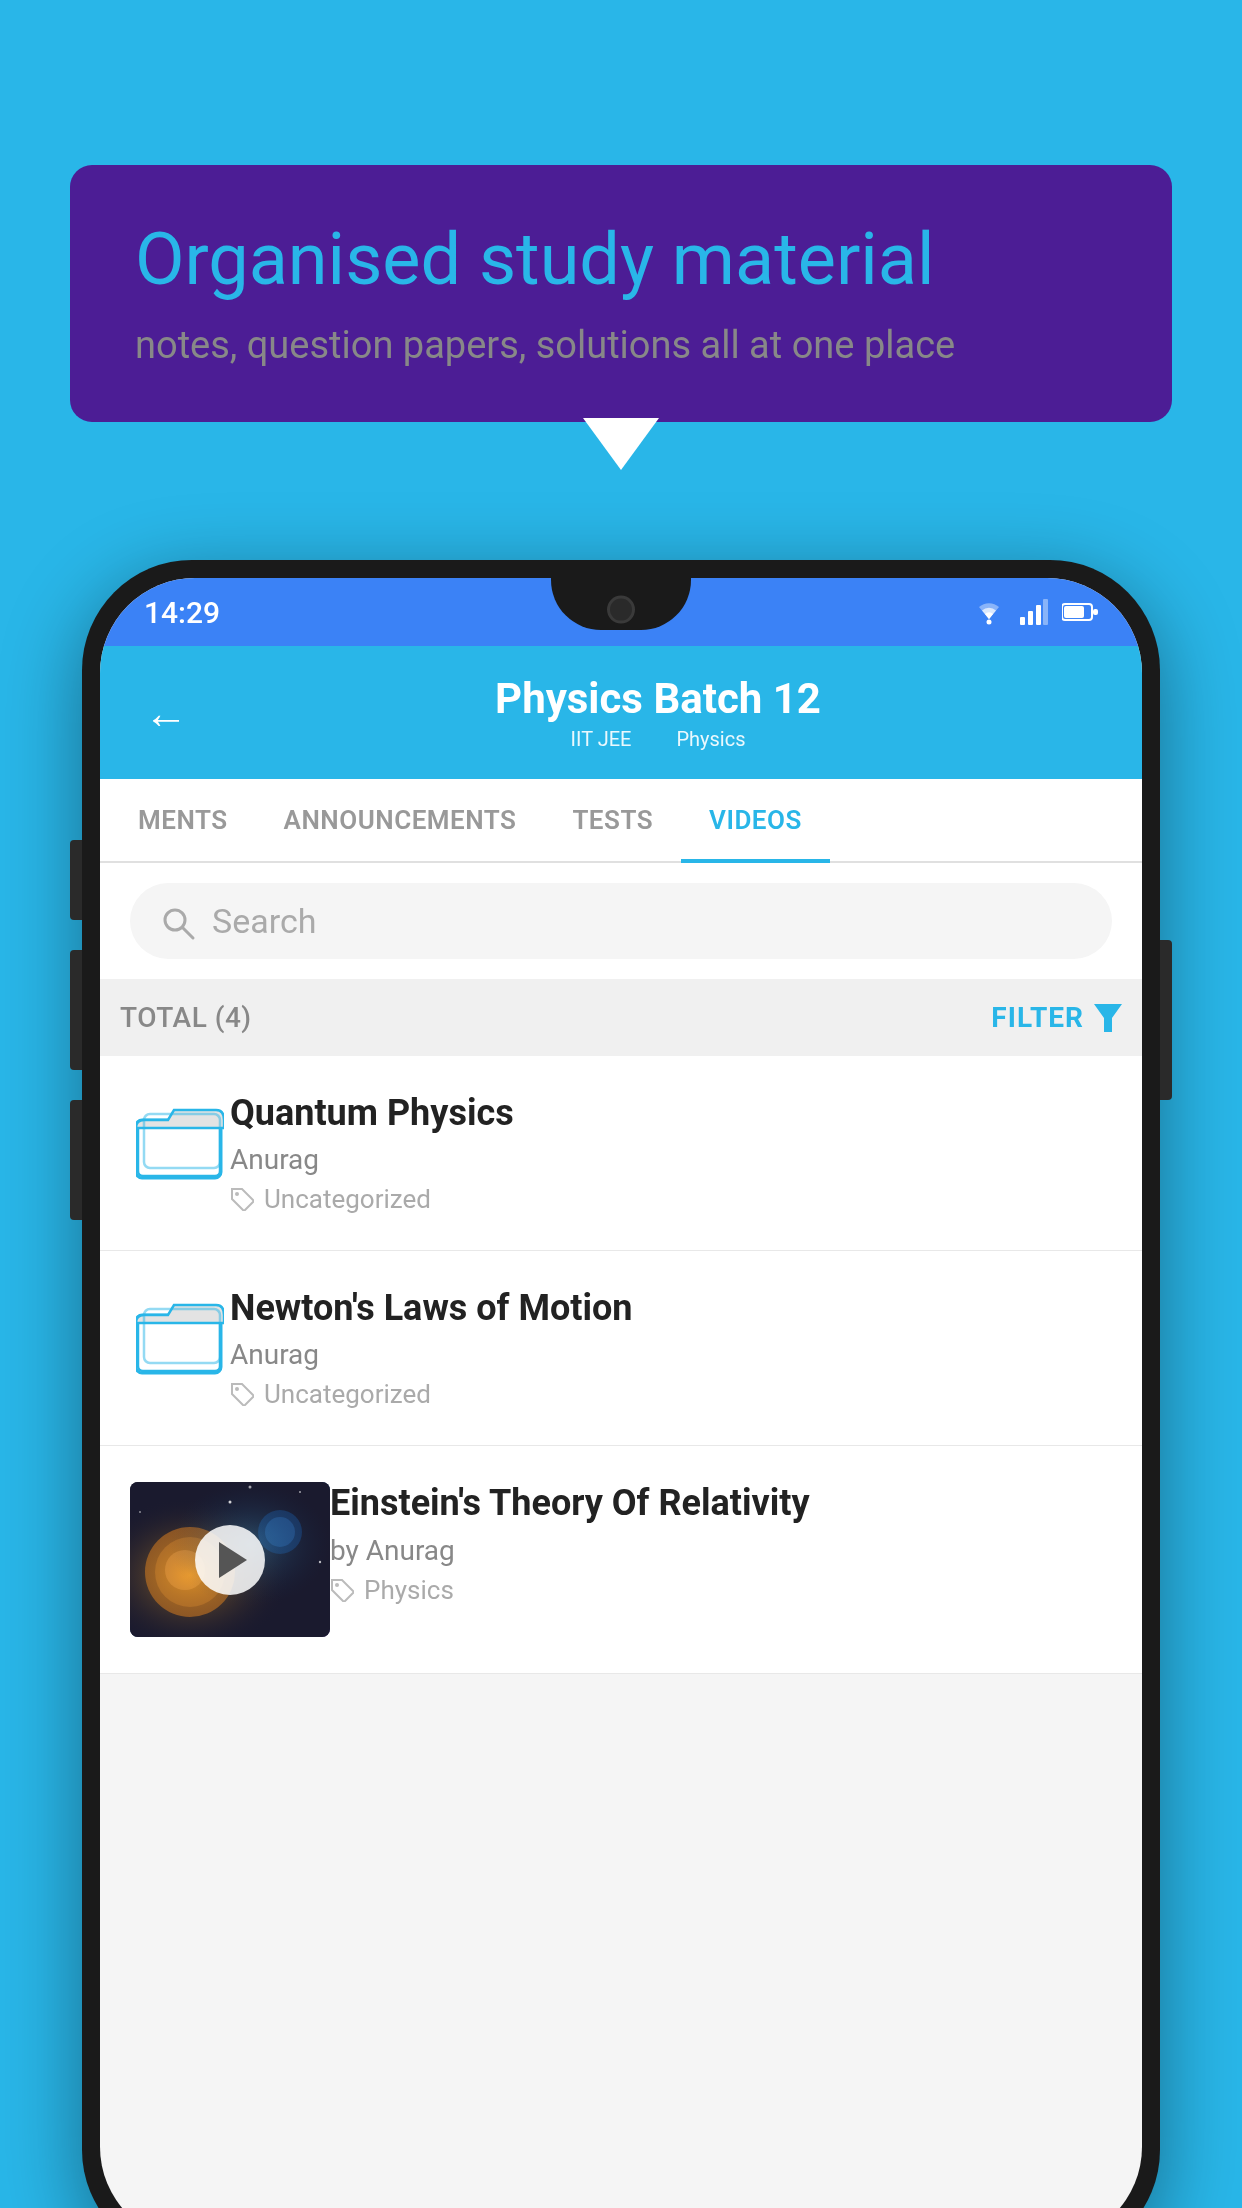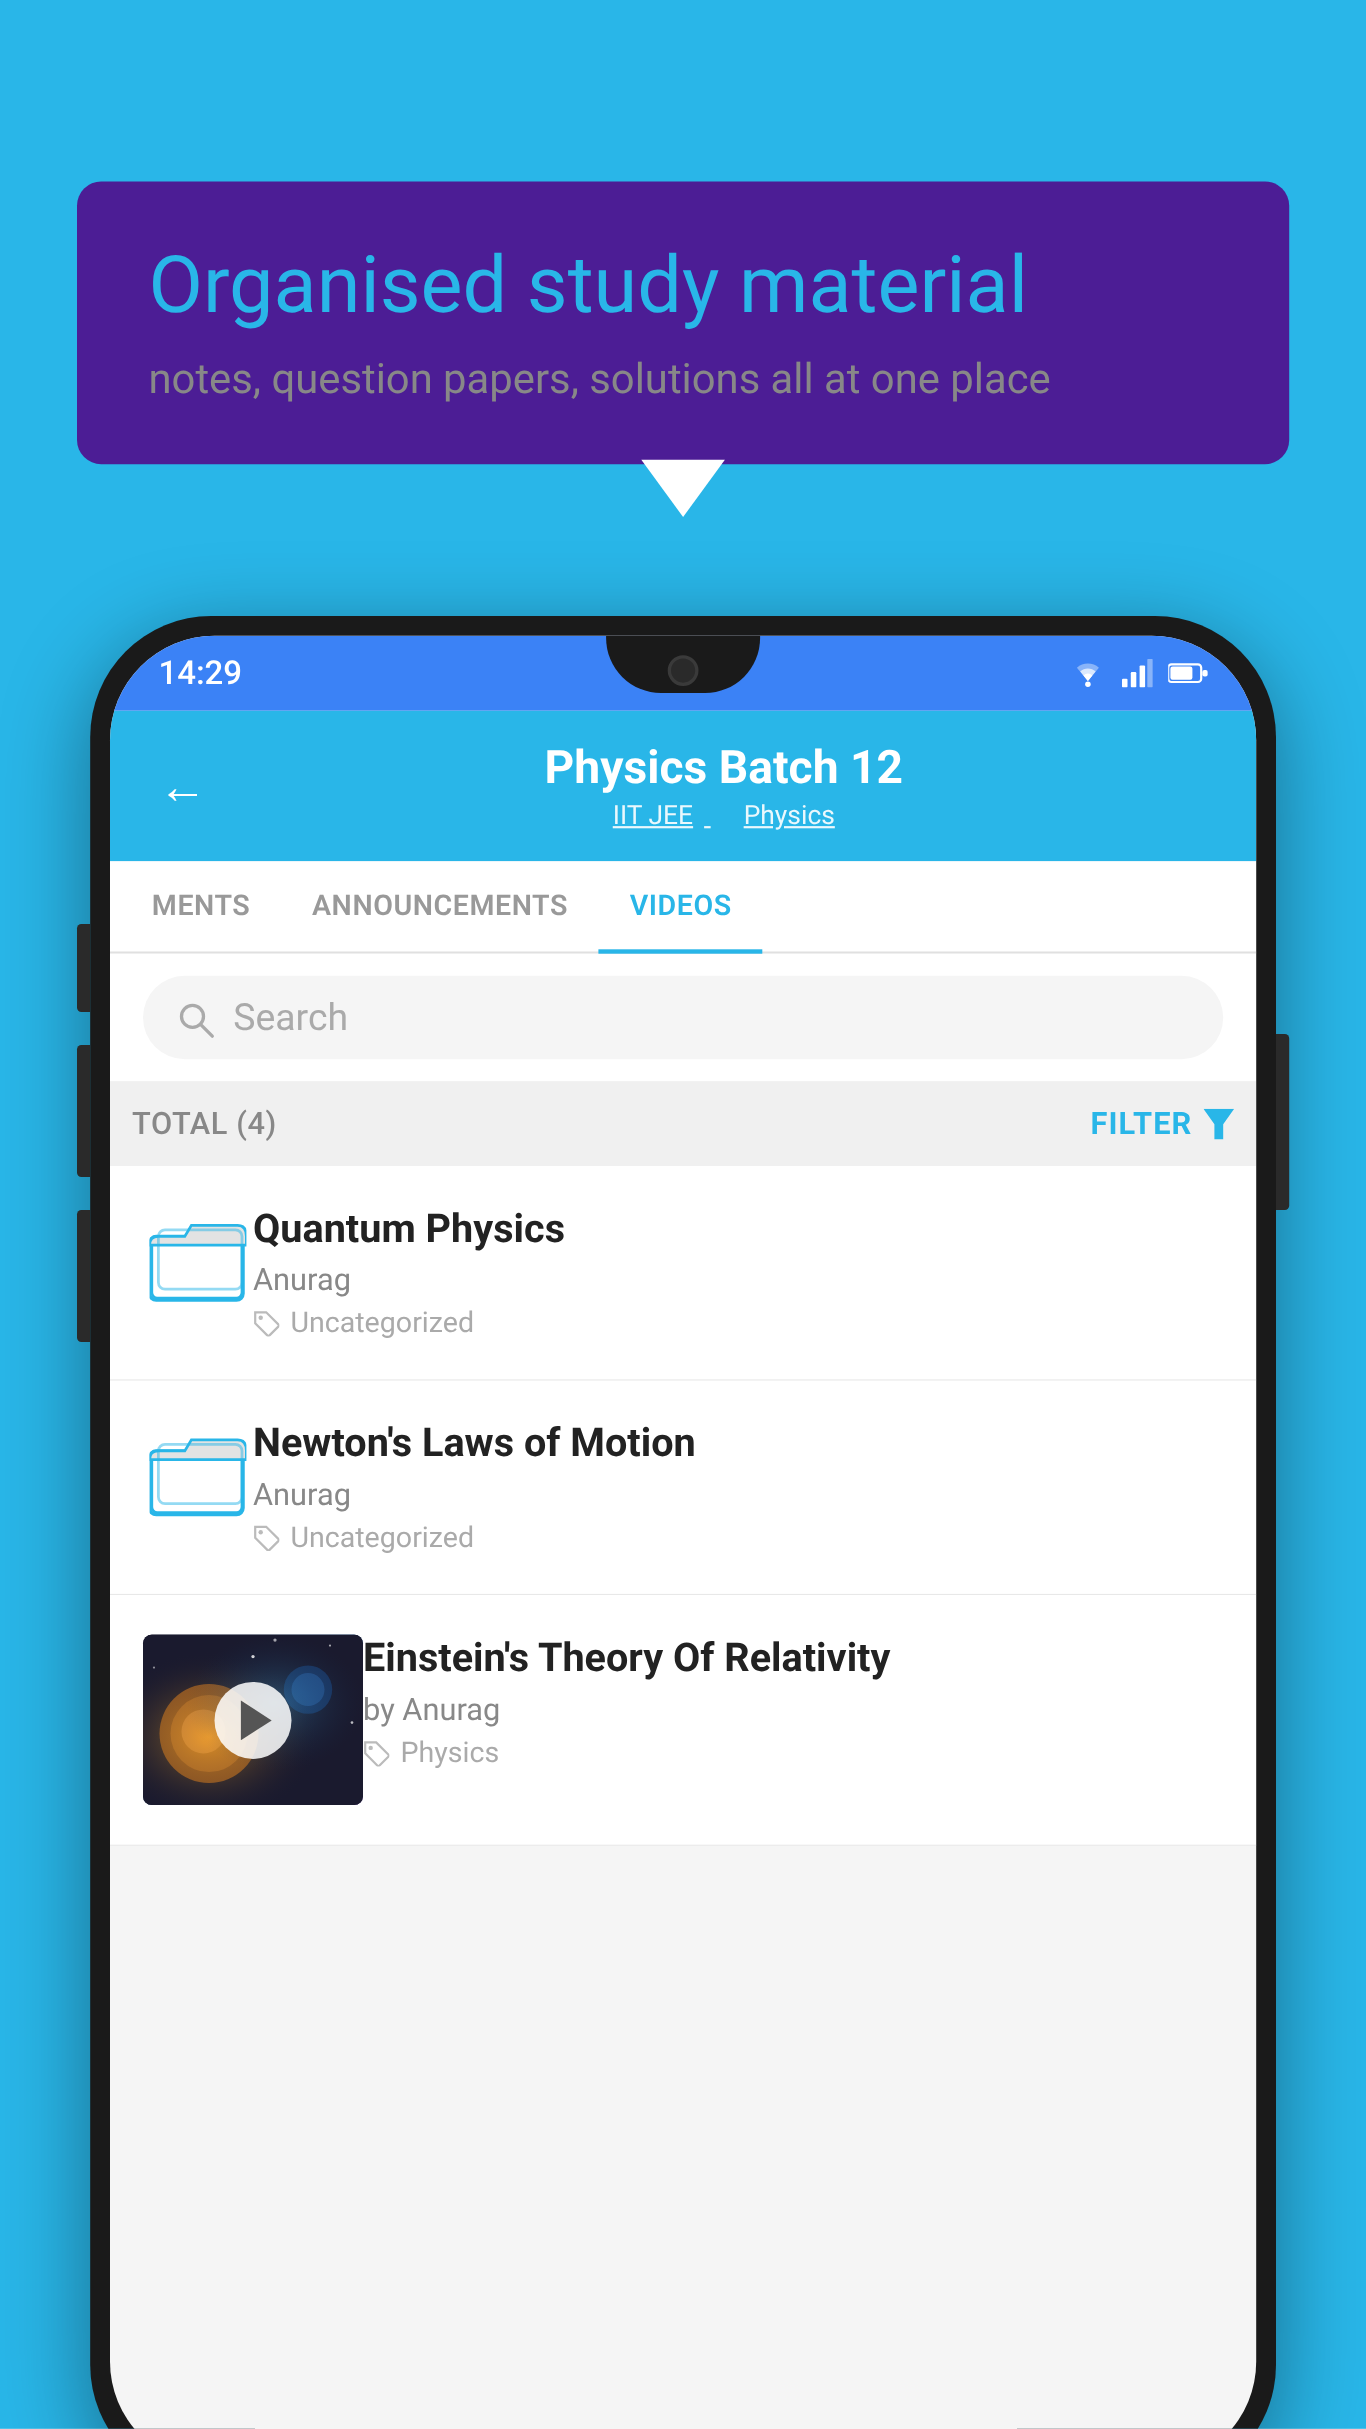--- a/index.html
+++ b/index.html
@@ -146,23 +146,22 @@
     }
 
     .header-title {
       color: white;
       font-size: 42px;
       font-weight: 700;
     }
 
     .header-subtitle {
       color: rgba(255,255,255,0.9);
-      font-size: 24px;
+      font-size: 20px;
       margin-top: 4px;
-      text-decoration: underline;
     }
 
     .header-subtitle span {
       margin: 0 10px;
     }
 
     
     .tabs-bar {
       background: white;
       display: flex;
@@ -437,20 +436,23 @@
         </div>
       </div>
     </div>
 
     <div class="tabs-bar">
       <div class="tab-item">
         <span>MENTS</span>
       </div>
       <div class="tab-item">
         <span>ANNOUNCEMENTS</span>
+      </div>
+      <div class="tab-item">
+        <span>TESTS</span>
       </div>
       <div class="tab-item active">
         <span>VIDEOS</span>
       </div>
     </div>
 
     <div class="search-section">
       <div class="search-input-container">
         <svg width="36" height="36" viewBox="0 0 36 36" fill="none">
           <circle cx="15" cy="15" r="10" stroke="#aaa" stroke-width="3"></circle>

